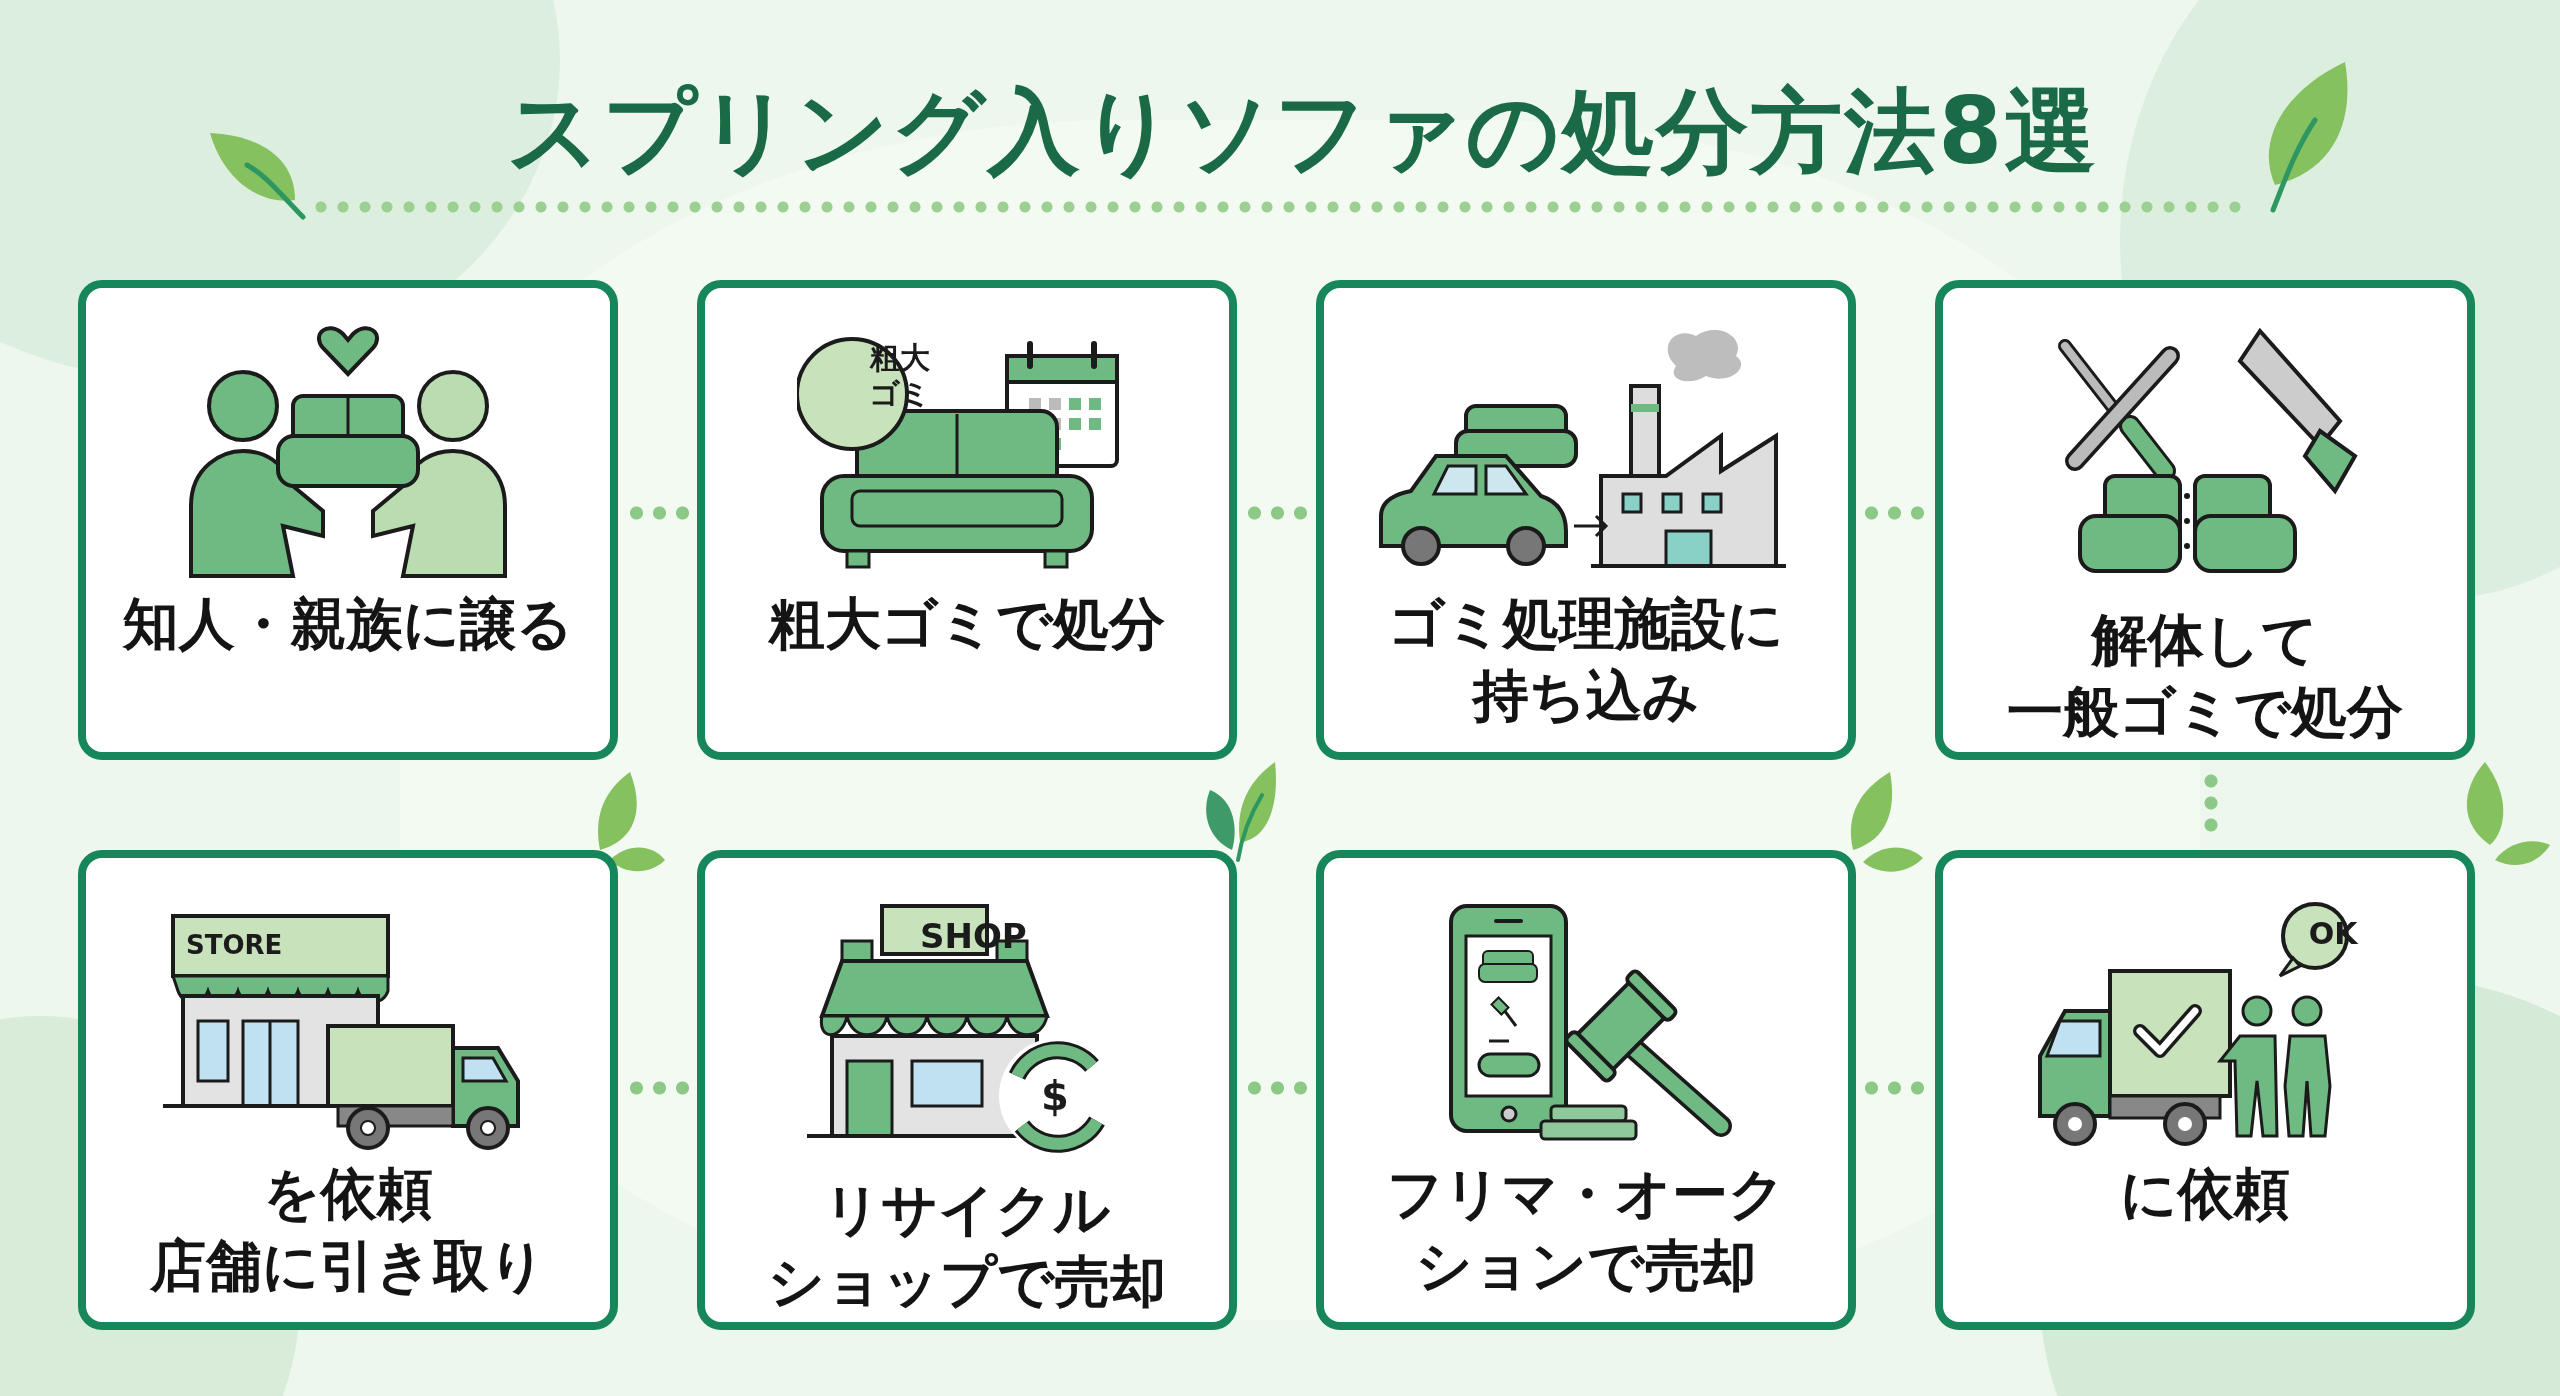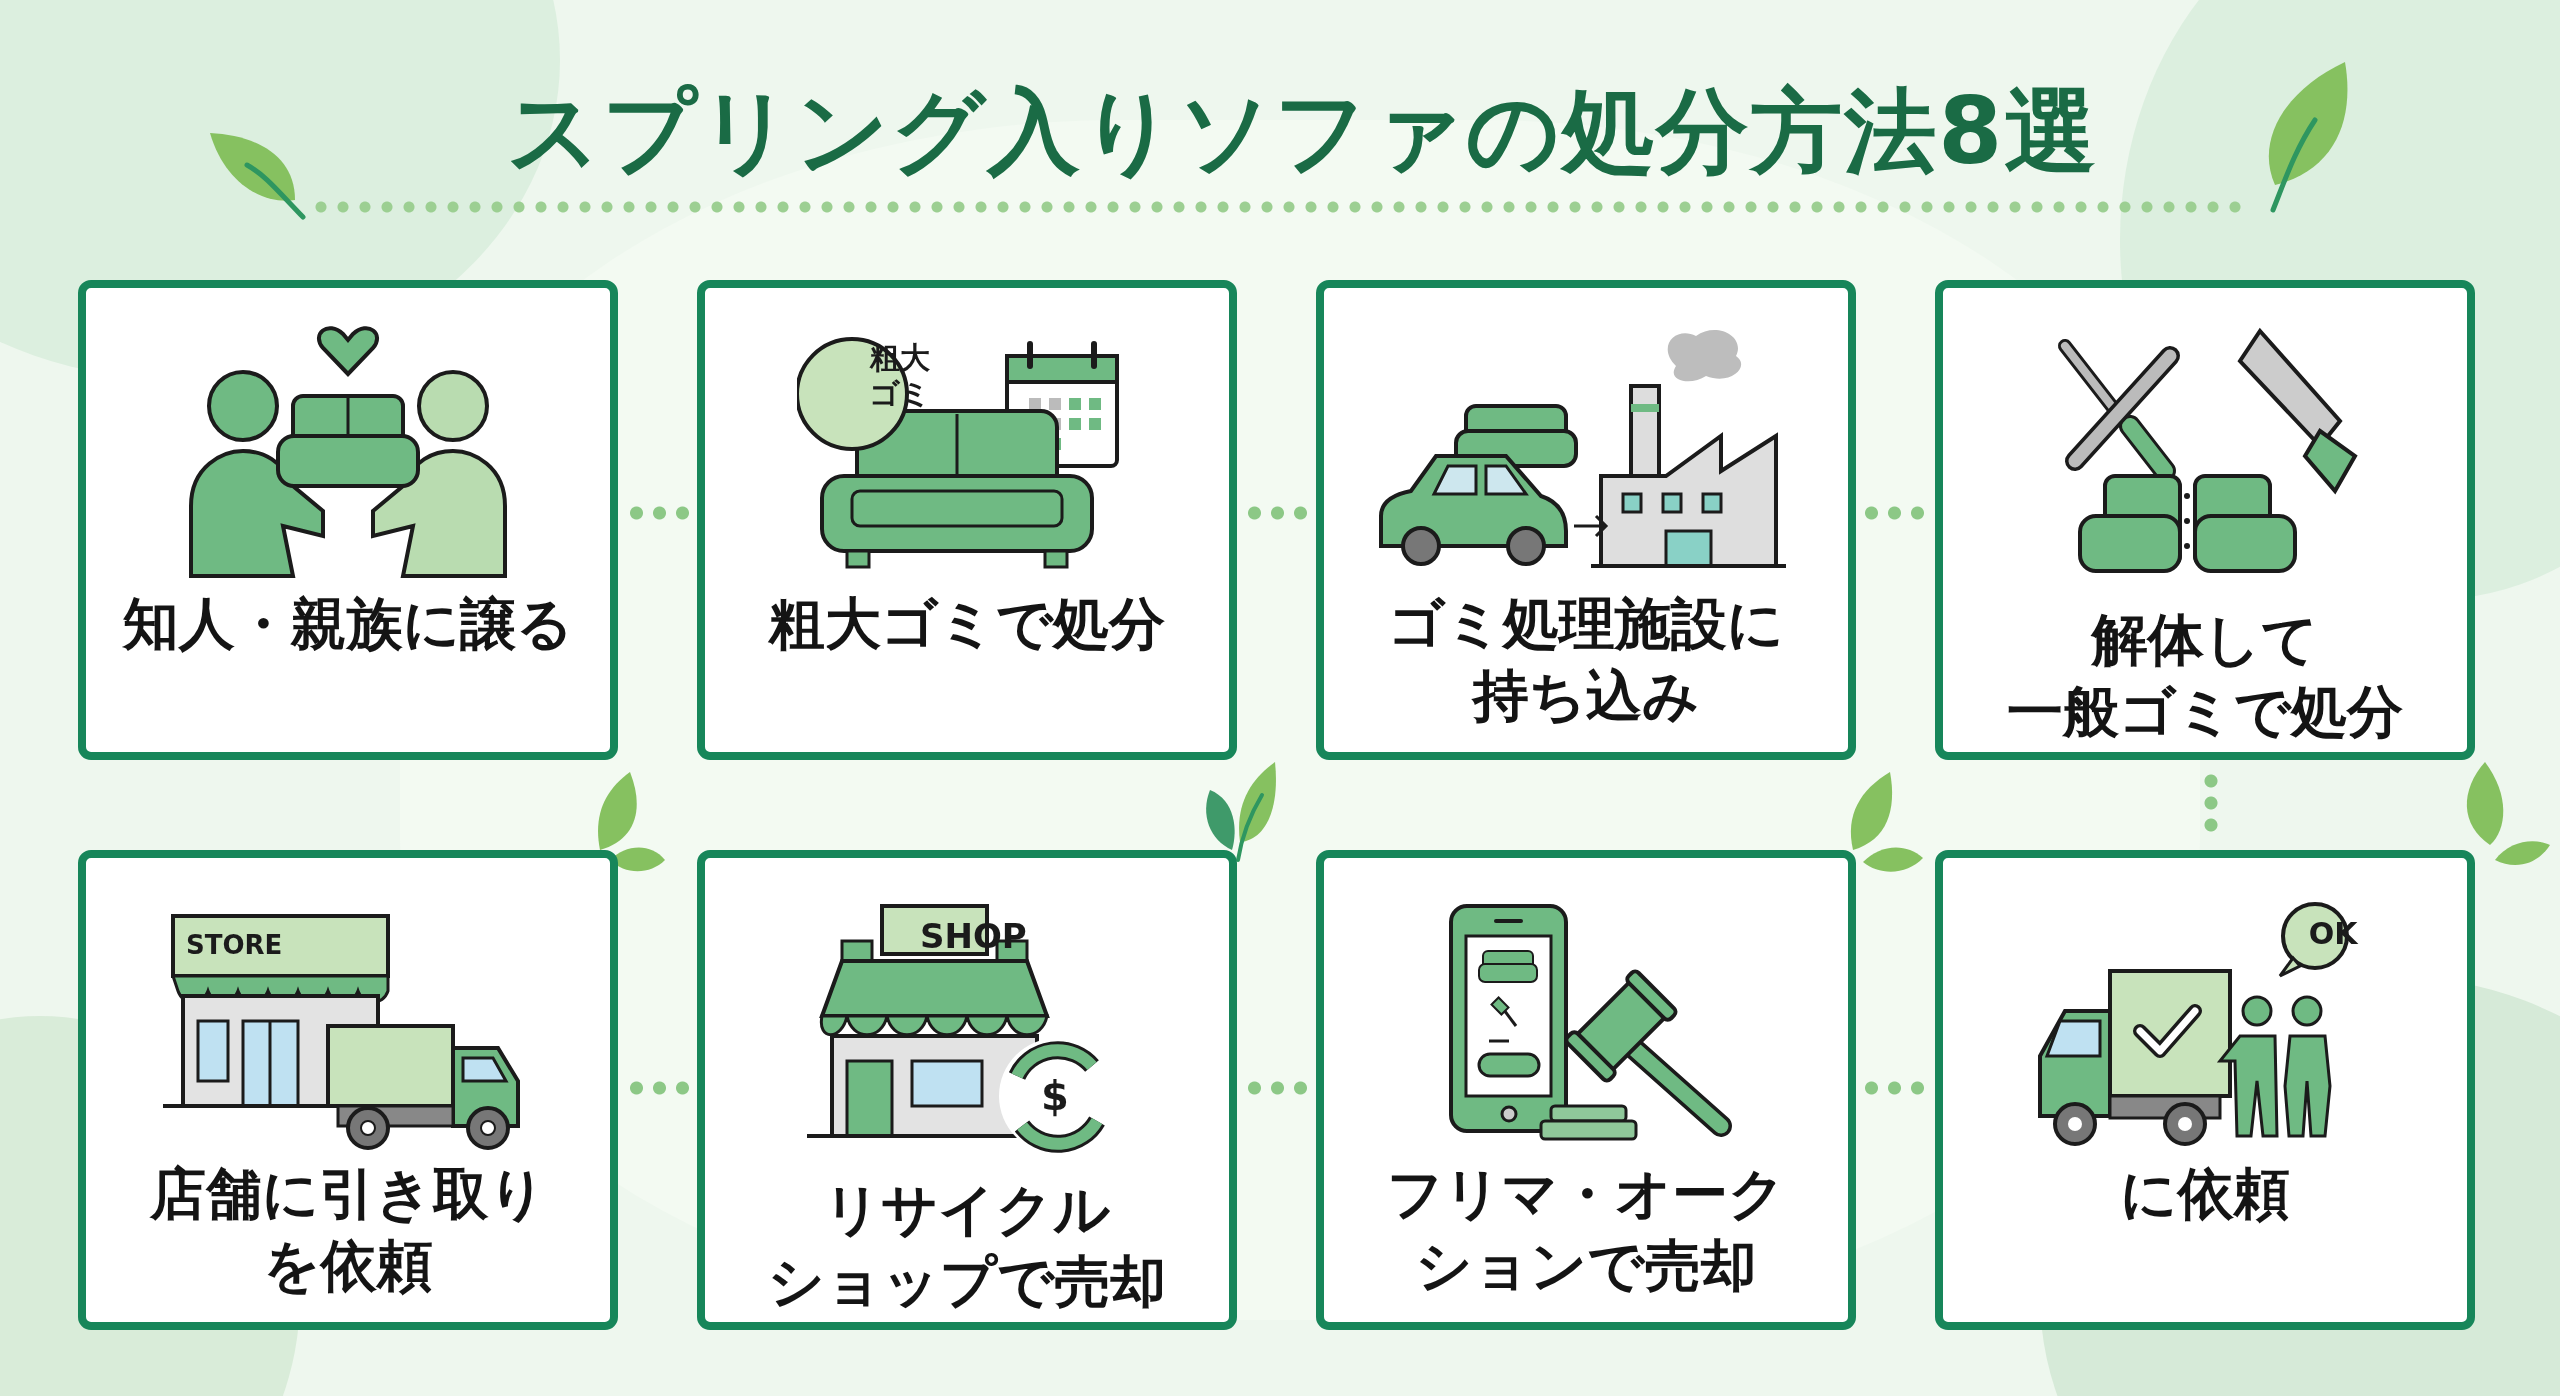--- a/index.html
+++ b/index.html
@@ -30,21 +30,21 @@
     background-size: 22px 14px;
     background-repeat: repeat-x;
   }
   .leaf { position: absolute; }
 
   .card {
     position: absolute;
     width: 540px; height: 480px;
     background: #ffffff;
     border: 8px solid #17865a;
-    border-radius: 13px;
+    border-radius: 24px;
   }
   .card .icon { position: absolute; left: 50%; transform: translateX(-50%); top: 38px; }
   .card .label {
     position: absolute; left: 0; right: 0;
     text-align: center;
     font-size: 56px; font-weight: bold; color: #141414;
     line-height: 72px;
   }
 
   .hdots {
@@ -222,22 +222,22 @@
     <path d="M295 152 L340 152 L360 185 L360 230 L295 230 Z" fill="#6fba83" stroke="#1b1b1b" stroke-width="4"></path>
     <path d="M305 162 L335 162 L348 185 L305 185 Z" fill="#bfe1f2" stroke="#1b1b1b" stroke-width="3"></path>
     <rect x="180" y="210" width="115" height="20" fill="#888" stroke="#1b1b1b" stroke-width="3"></rect>
     <circle cx="210" cy="232" r="20" fill="#777" stroke="#1b1b1b" stroke-width="4"></circle>
     <circle cx="210" cy="232" r="7" fill="#fff" stroke="#1b1b1b" stroke-width="2"></circle>
     <circle cx="330" cy="232" r="20" fill="#777" stroke="#1b1b1b" stroke-width="4"></circle>
     <circle cx="330" cy="232" r="7" fill="#fff" stroke="#1b1b1b" stroke-width="2"></circle>
   </svg>
   <div style="position:absolute;left:100px;top:72px;width:210px;text-align:left;font-size:26px;font-weight:bold;color:#1b1b1b">STORE</div>
   <div class="label" style="top:300px">
+    <div>を依頼</div>
     <div>店舗に引き取り</div>
-    <div>を依頼</div>
   </div>
 </div>
 
 <div class="card" style="left:697px;top:850px">
   <svg class="icon" width="330" height="260" viewBox="0 0 330 260">
     <rect x="80" y="10" width="105" height="48" fill="#c8e3bb" stroke="#1b1b1b" stroke-width="4"></rect>
     <rect x="40" y="45" width="30" height="20" fill="#6fba83" stroke="#1b1b1b" stroke-width="3"></rect>
     <rect x="195" y="45" width="30" height="20" fill="#6fba83" stroke="#1b1b1b" stroke-width="3"></rect>
     <path d="M40 65 L225 65 L245 120 L20 120 Z" fill="#6fba83" stroke="#1b1b1b" stroke-width="4"></path>
     <path d="M20 120 L245 120 C240 145 210 145 205 120 C200 145 170 145 165 120 C160 145 130 145 125 120 C120 145 90 145 85 120 C80 145 50 145 45 120 C40 145 15 145 20 120 Z" fill="#6fba83" stroke="#1b1b1b" stroke-width="3"></path>

